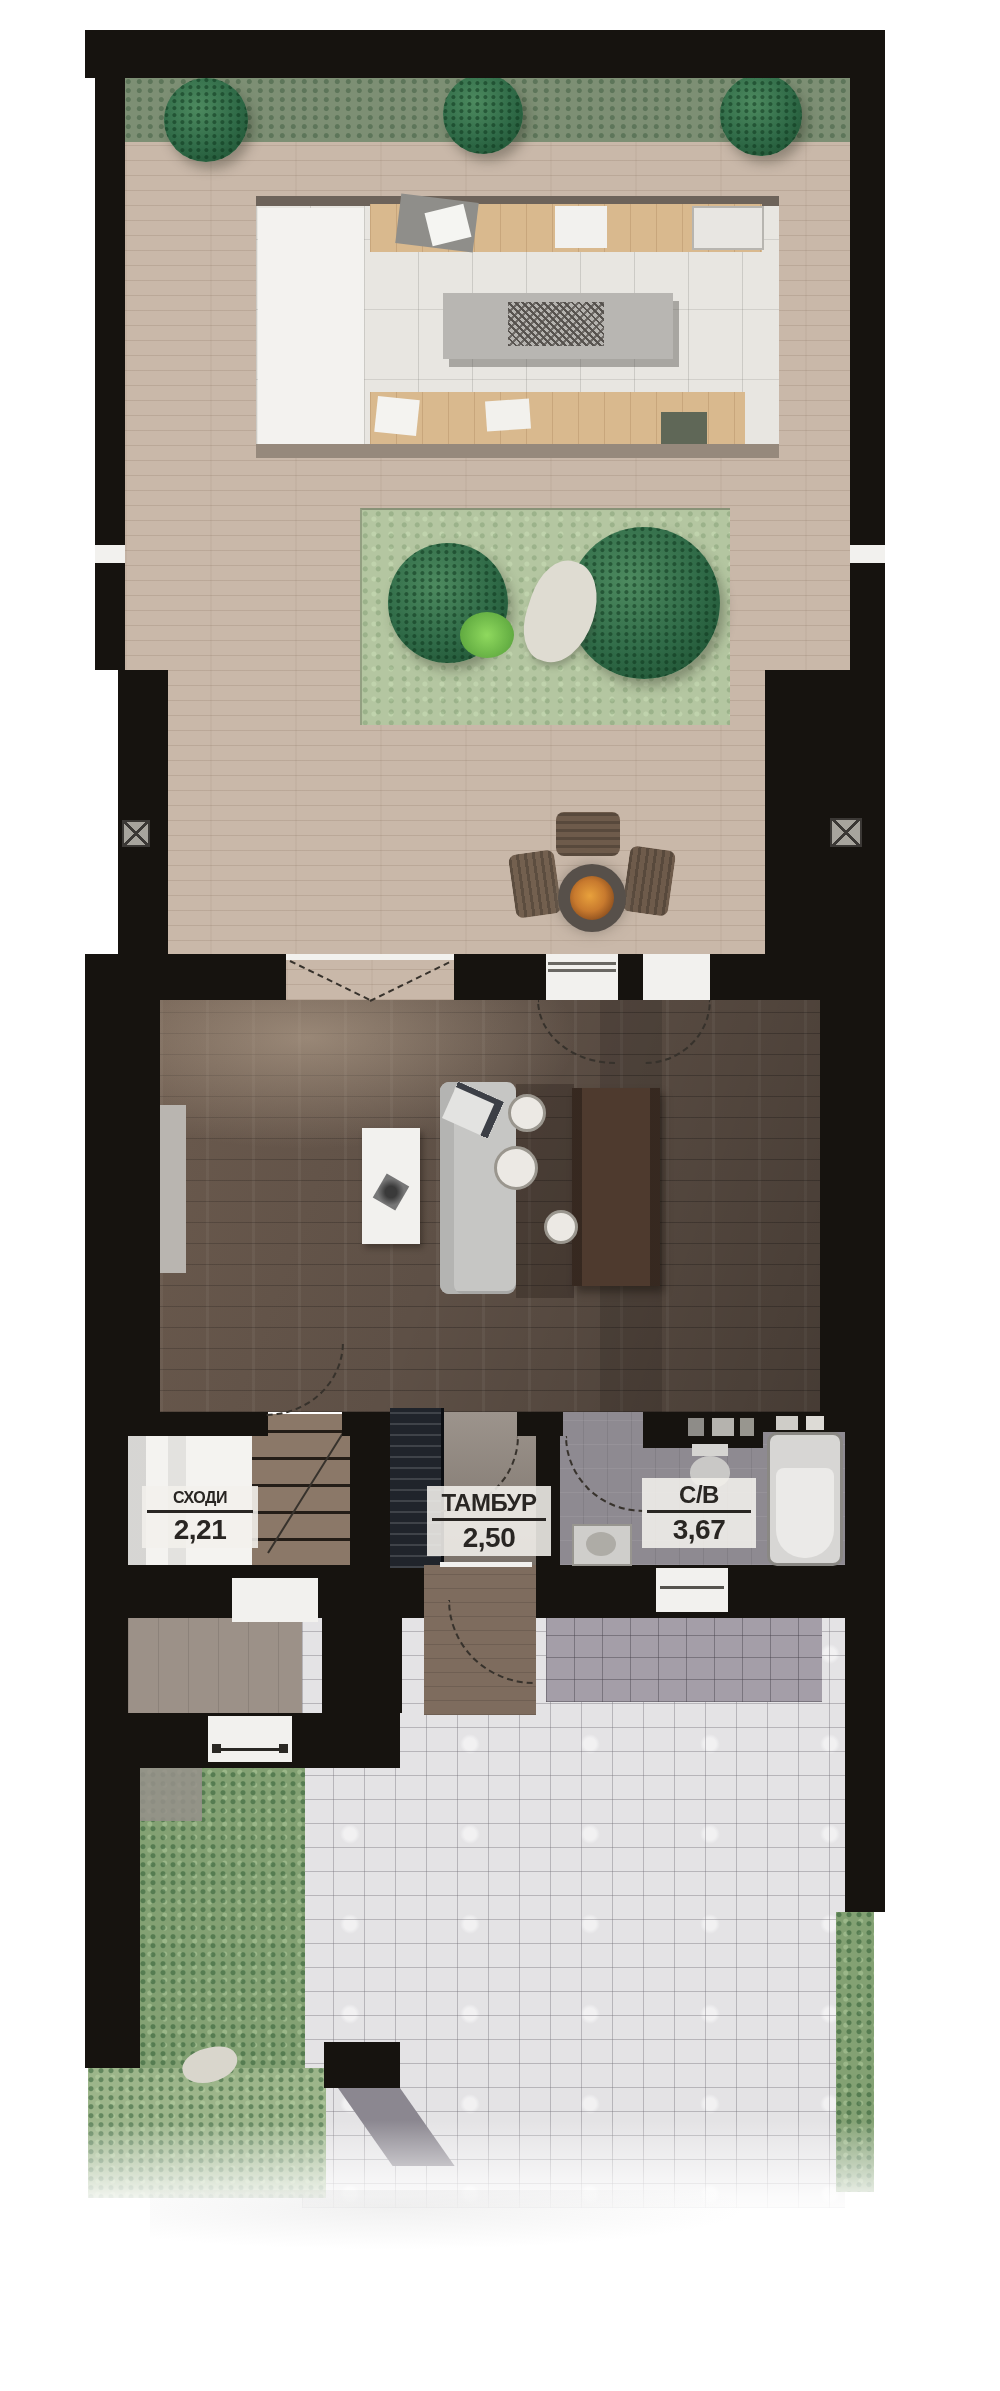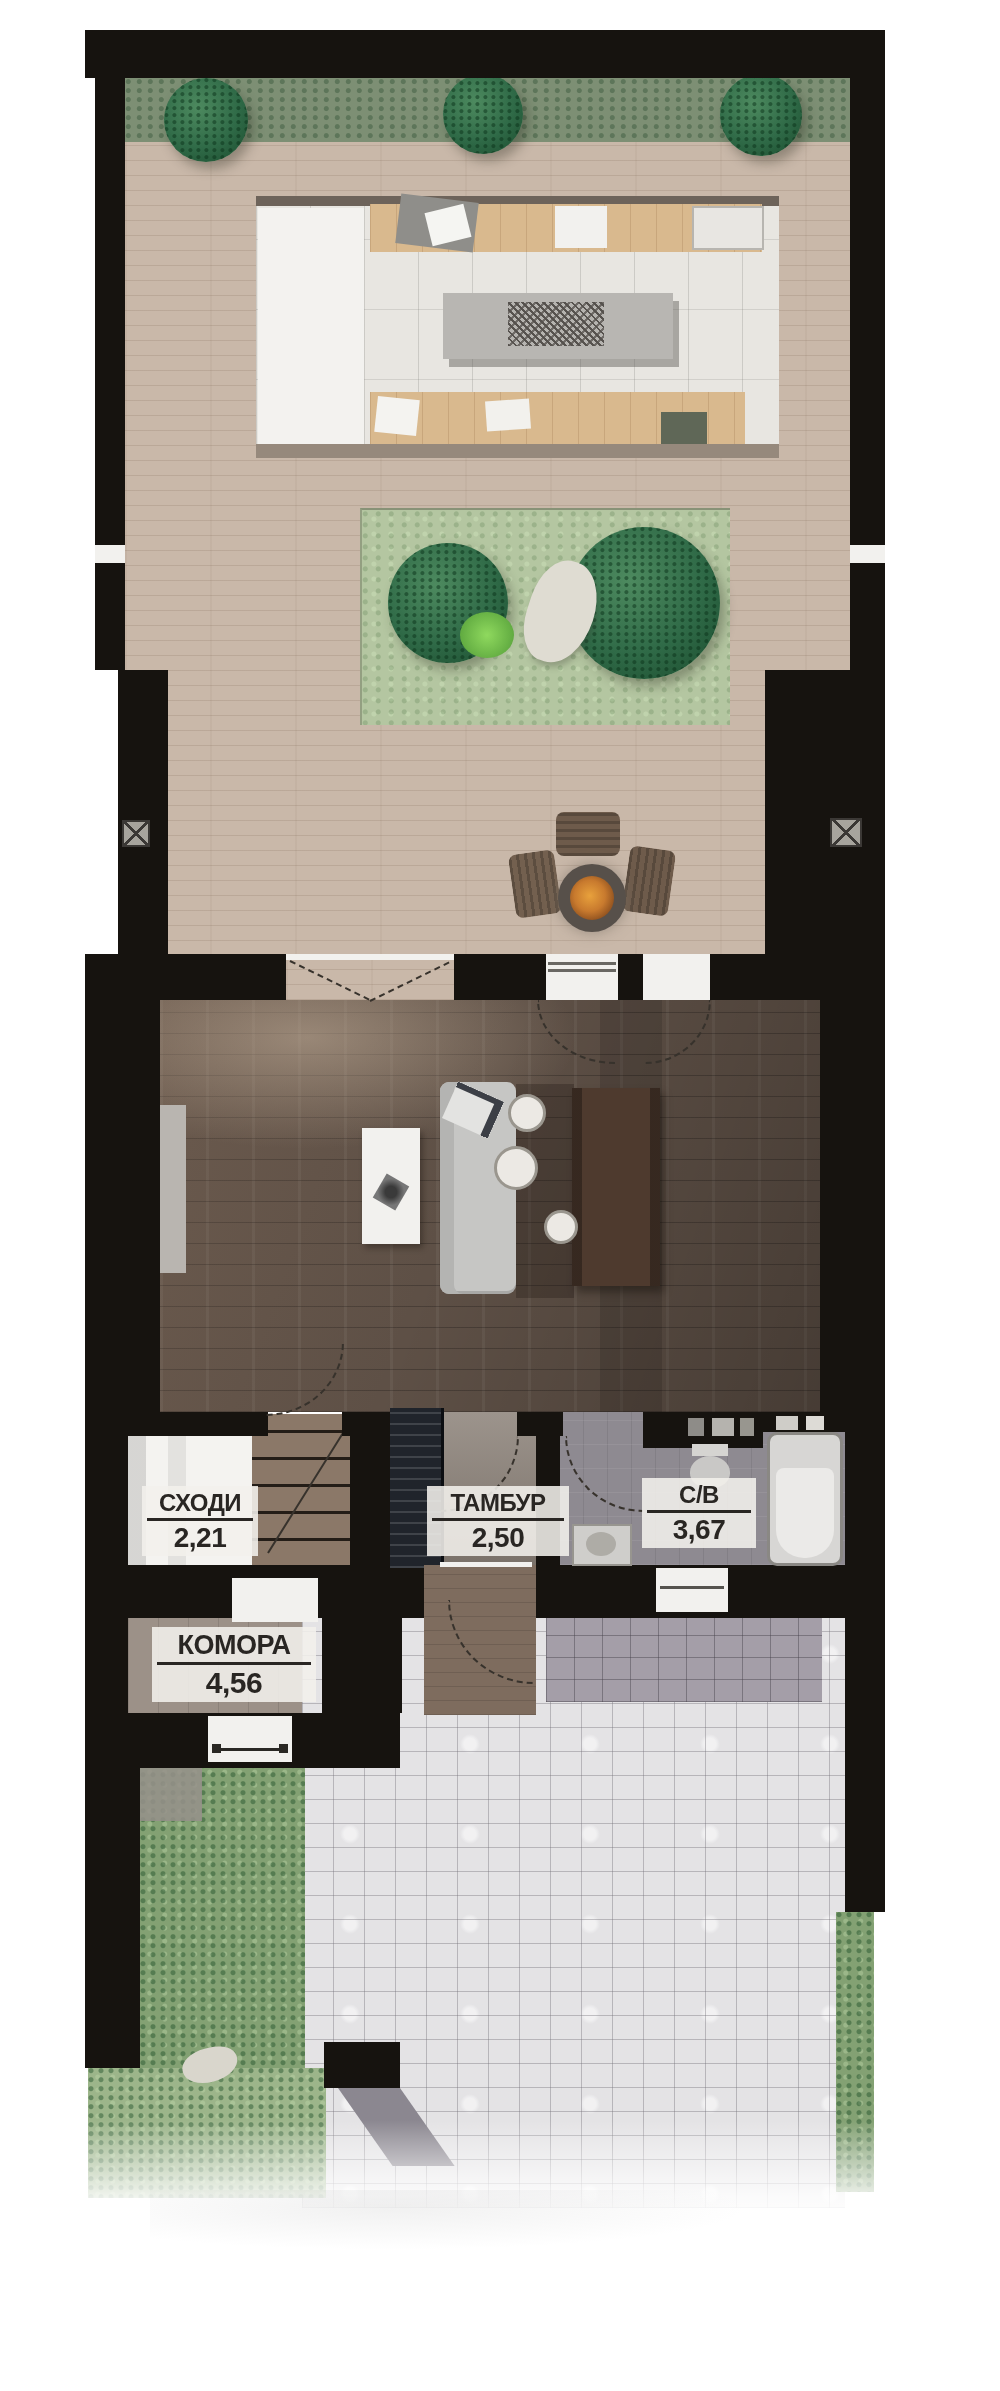--- a/index.html
+++ b/index.html
@@ -222,36 +222,31 @@
   <div class="abs" style="left:660px;top:1586px;width:64px;height:3px;background:#55534e;z-index:6;"></div>
   <div class="white-open" style="left:208px;top:1716px;width:84px;height:46px;"></div>
   <div class="abs" style="left:214px;top:1748px;width:72px;height:3px;background:#2a2824;z-index:6;"></div>
   <div class="abs" style="left:212px;top:1744px;width:9px;height:9px;background:#2a2824;z-index:6;"></div>
   <div class="abs" style="left:279px;top:1744px;width:9px;height:9px;background:#2a2824;z-index:6;"></div>
 
   <div class="marker" style="left:122px;top:820px;width:28px;height:27px;"></div>
   <div class="marker" style="left:830px;top:818px;width:32px;height:29px;"></div>
 
   <div class="room-label" style="left:142px;top:1486px;width:116px;">
-    <div class="room-name" style="font-size:24px;">СХОДИ</div>
+    <div class="room-name" style="font-size:16px;">СХОДИ</div>
     <div class="room-divider"></div>
     <div class="room-area" style="font-size:28px;">2,21</div>
   </div>
-  <div class="room-label" style="left:427px;top:1486px;width:142px;">
+  <div class="room-label" style="left:427px;top:1486px;width:124px;">
     <div class="room-name" style="font-size:24px;">ТАМБУР</div>
     <div class="room-divider"></div>
     <div class="room-area" style="font-size:28px;">2,50</div>
   </div>
   <div class="room-label" style="left:642px;top:1478px;width:114px;">
     <div class="room-name" style="font-size:24px;">С/В</div>
     <div class="room-divider"></div>
     <div class="room-area" style="font-size:28px;">3,67</div>
   </div>
-  <div class="room-label" style="left:152px;top:1627px;width:164px;">
-    <div class="room-name" style="font-size:27px;">КОМОРА</div>
-    <div class="room-divider"></div>
-    <div class="room-area" style="font-size:30px;">4,56</div>
-  </div>
 
   <div class="fade" style="left:60px;top:2120px;width:840px;height:140px;background:linear-gradient(180deg, rgba(255,255,255,0) 0%, rgba(255,255,255,0.85) 55%, #ffffff 80%);"></div>
   <div class="fade" style="left:150px;top:2190px;width:600px;height:60px;background:radial-gradient(ellipse at 40% 30%, rgba(140,140,140,0.12), transparent 70%);"></div>
 
 </div>
 
 </body></html>

